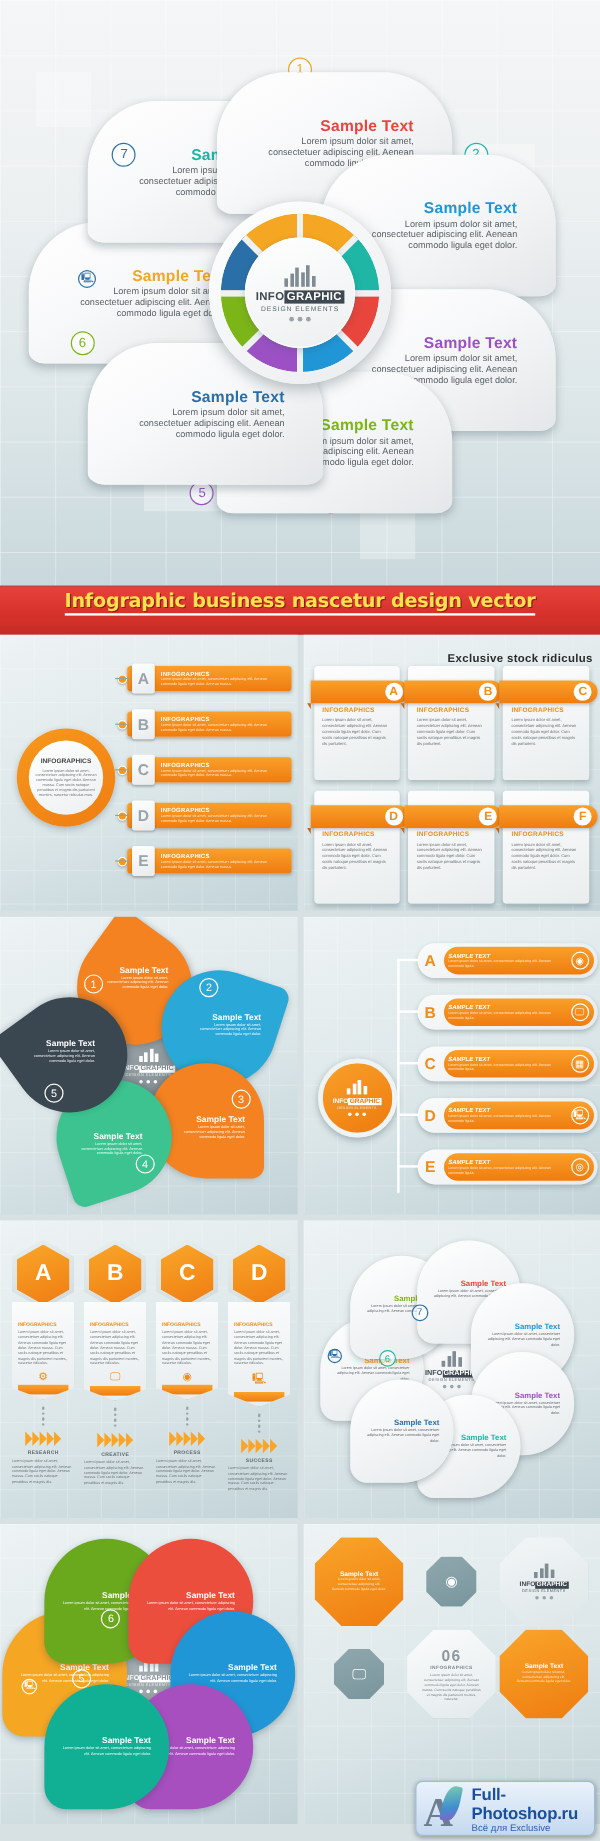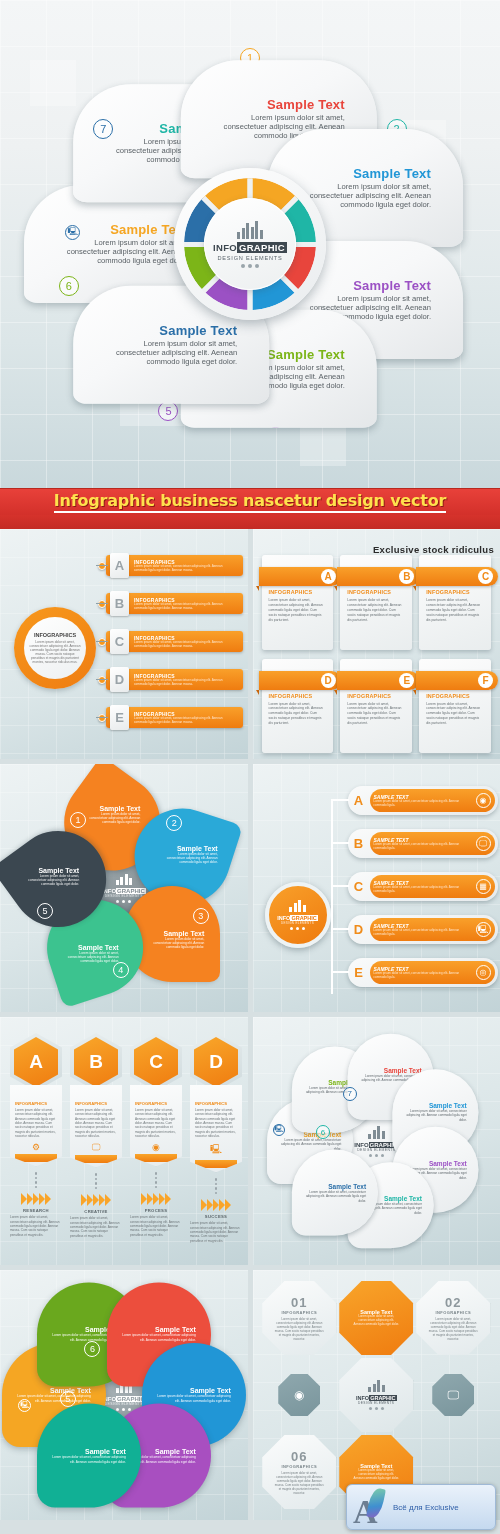--- a/index.html
+++ b/index.html
@@ -963,38 +963,24 @@
               </div>
             </div>
             <div class="badge" style="left: 75.6852px; top: 60.5739px; width: 16px; height: 16px; font-size: 9px; color: rgb(255, 255, 255); background: transparent; border-color: rgb(255, 255, 255);">6</div>
             <div class="micon" style="left: 9.54781px; top: 119.453px; width: 13px; height: 13px; font-size: 7px; color: rgb(255, 255, 255); border-color: rgb(255, 255, 255);">🖳</div>
           </div>
       </div>
 
       <div class="panel" style="height:250px">
         <div class="gridlines"></div>
         <div class="octgrid" id="octgrid">
-            <div class="oct">
-              <div class="oct-in">
-                <div class="oct-num">01</div>
-                <div class="oct-lab">INFOGRAPHICS</div>
-                <div class="oct-body">Lorem ipsum dolor sit amet, consectetuer adipiscing elit. Aenean commodo ligula eget dolor. Aenean massa. Cum sociis natoque penatibus et magnis dis parturient montes, nascetur.</div>
-              </div>
-            </div>
             <div class="oct oct-or">
               <div class="oct-in">
                 <div class="oh">Sample Text</div>
                 <div class="ob">Lorem ipsum dolor sit amet, consectetuer adipiscing elit. Aenean commodo ligula eget dolor.</div>
-              </div>
-            </div>
-            <div class="oct">
-              <div class="oct-in">
-                <div class="oct-num">02</div>
-                <div class="oct-lab">INFOGRAPHICS</div>
-                <div class="oct-body">Lorem ipsum dolor sit amet, consectetuer adipiscing elit. Aenean commodo ligula eget dolor. Aenean massa. Cum sociis natoque penatibus et magnis dis parturient montes, nascetur.</div>
               </div>
             </div>
             <div style="display: flex; align-items: center; justify-content: center;">
               <div class="oct-sm">◉</div>
             </div>
             <div class="oct oct-mid">
               <div class="oct-in">
                 <div class="bars" style="height:12px">
                   <i style="height:5px"></i>
                   <i style="height:8px"></i>
@@ -1030,16 +1016,17 @@
       </div>
     </div>
   </div>
 
   <div class="wm">
     <div class="wm-logo">
       <div class="wm-a">A</div>
       <div class="wm-feather"></div>
     </div>
     <div>
+      <div class="wm-txt1">Full-Photoshop.ru</div>
       <div class="wm-txt2">Всё для Exclusive</div>
     </div>
   </div>
 </div>
 
 </body></html>

